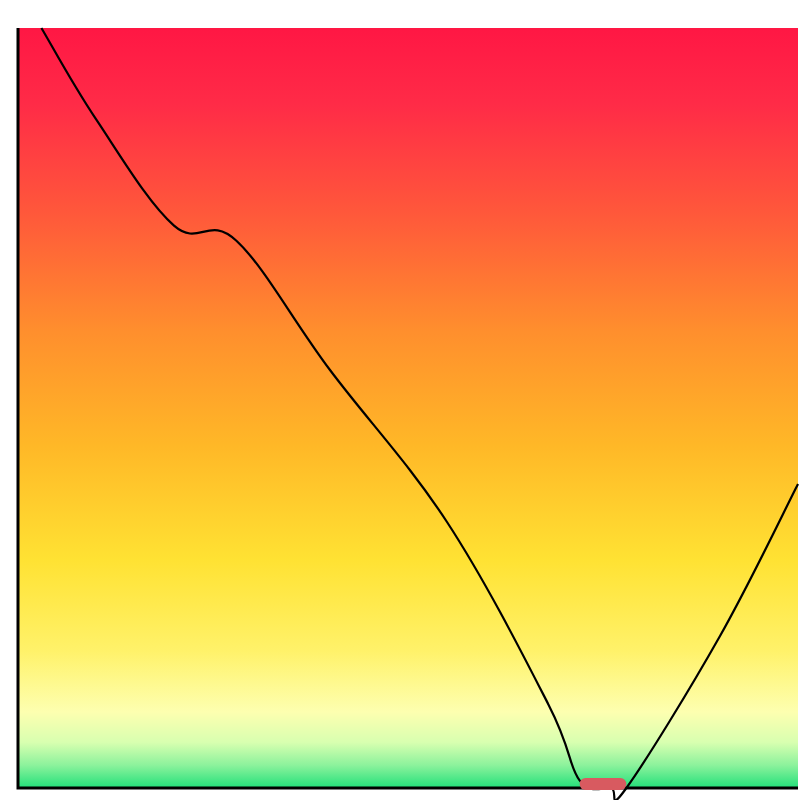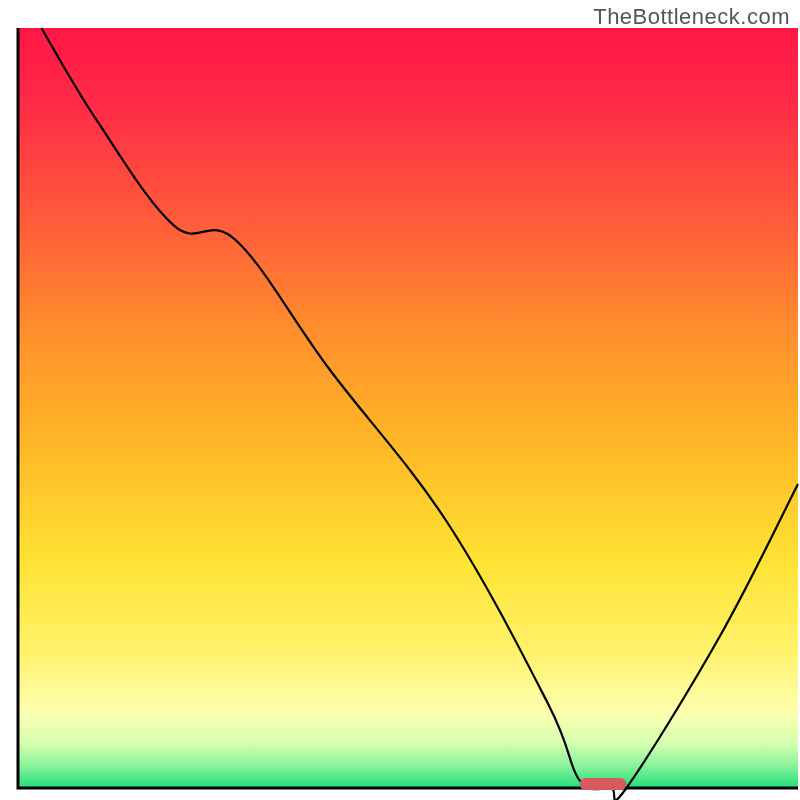--- a/index.html
+++ b/index.html
@@ -26,21 +26,20 @@
     font-size: 22px;
     font-weight: 500;
     color: #555555;
     letter-spacing: 0.5px;
   }
 </style>
 </head>
 <body>
 
 <div class="wrap">
-  <div class="watermark">TheBottleneck.com</div>
 
   <svg id="chart-svg" width="800" height="800" viewBox="0 0 800 800">
     <defs>
       <linearGradient id="bg-grad" x1="0" y1="0" x2="0" y2="1">
           <stop offset="0%" stop-color="#ff1744"></stop>
           <stop offset="10%" stop-color="#ff2b47"></stop>
           <stop offset="25%" stop-color="#ff5a3a"></stop>
           <stop offset="40%" stop-color="#ff8f2d"></stop>
           <stop offset="55%" stop-color="#ffb827"></stop>
           <stop offset="70%" stop-color="#ffe233"></stop>

